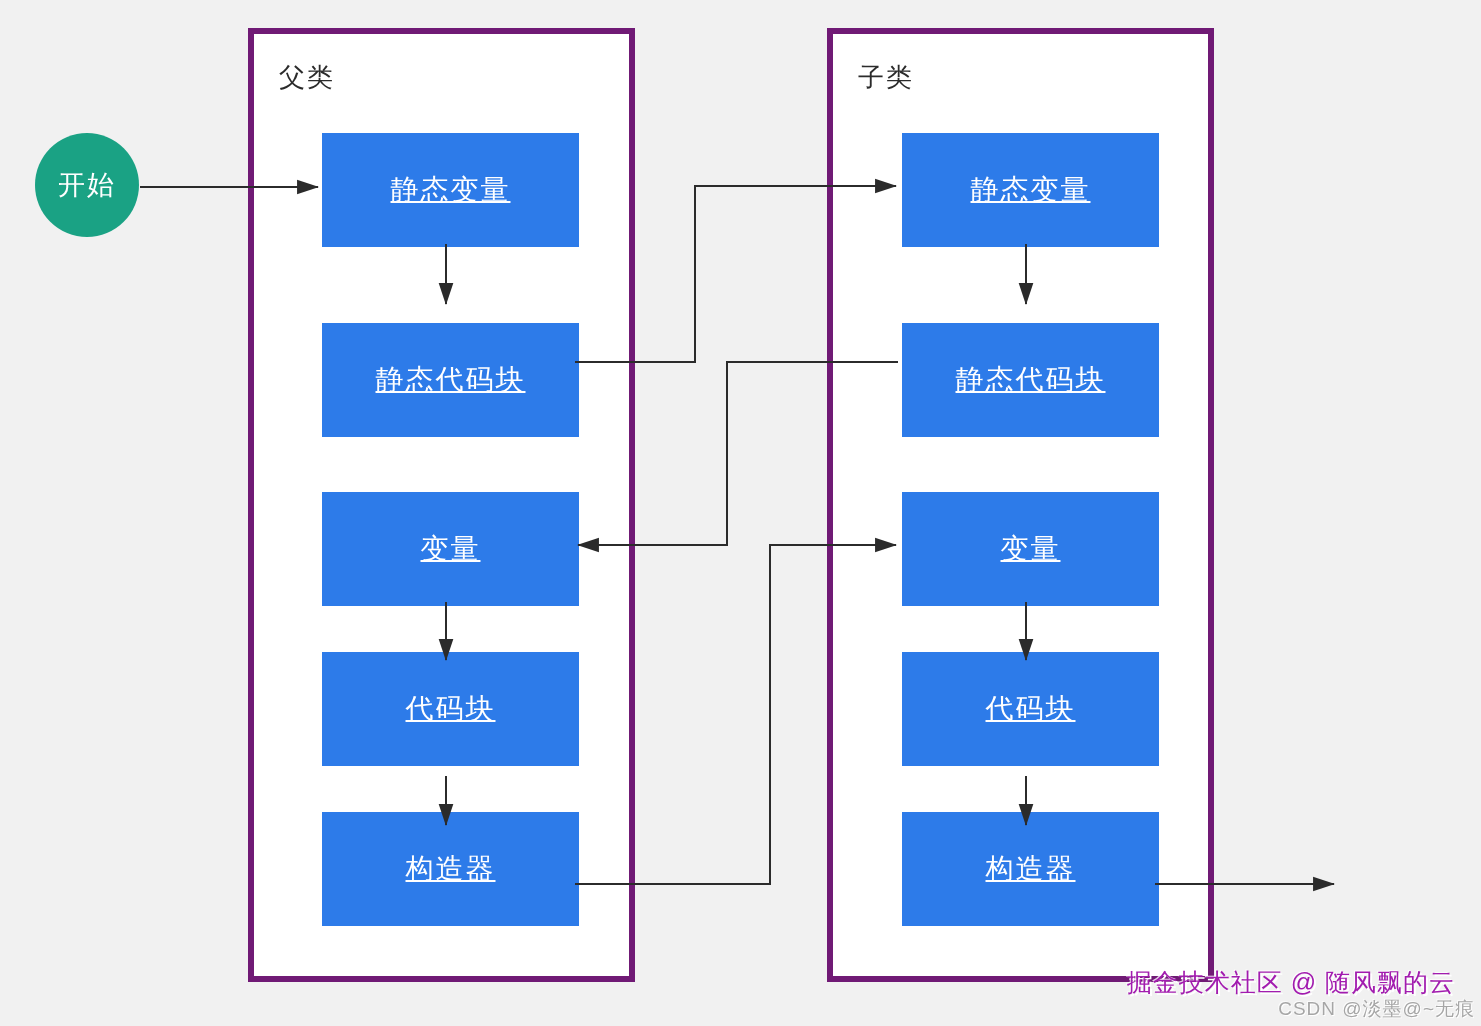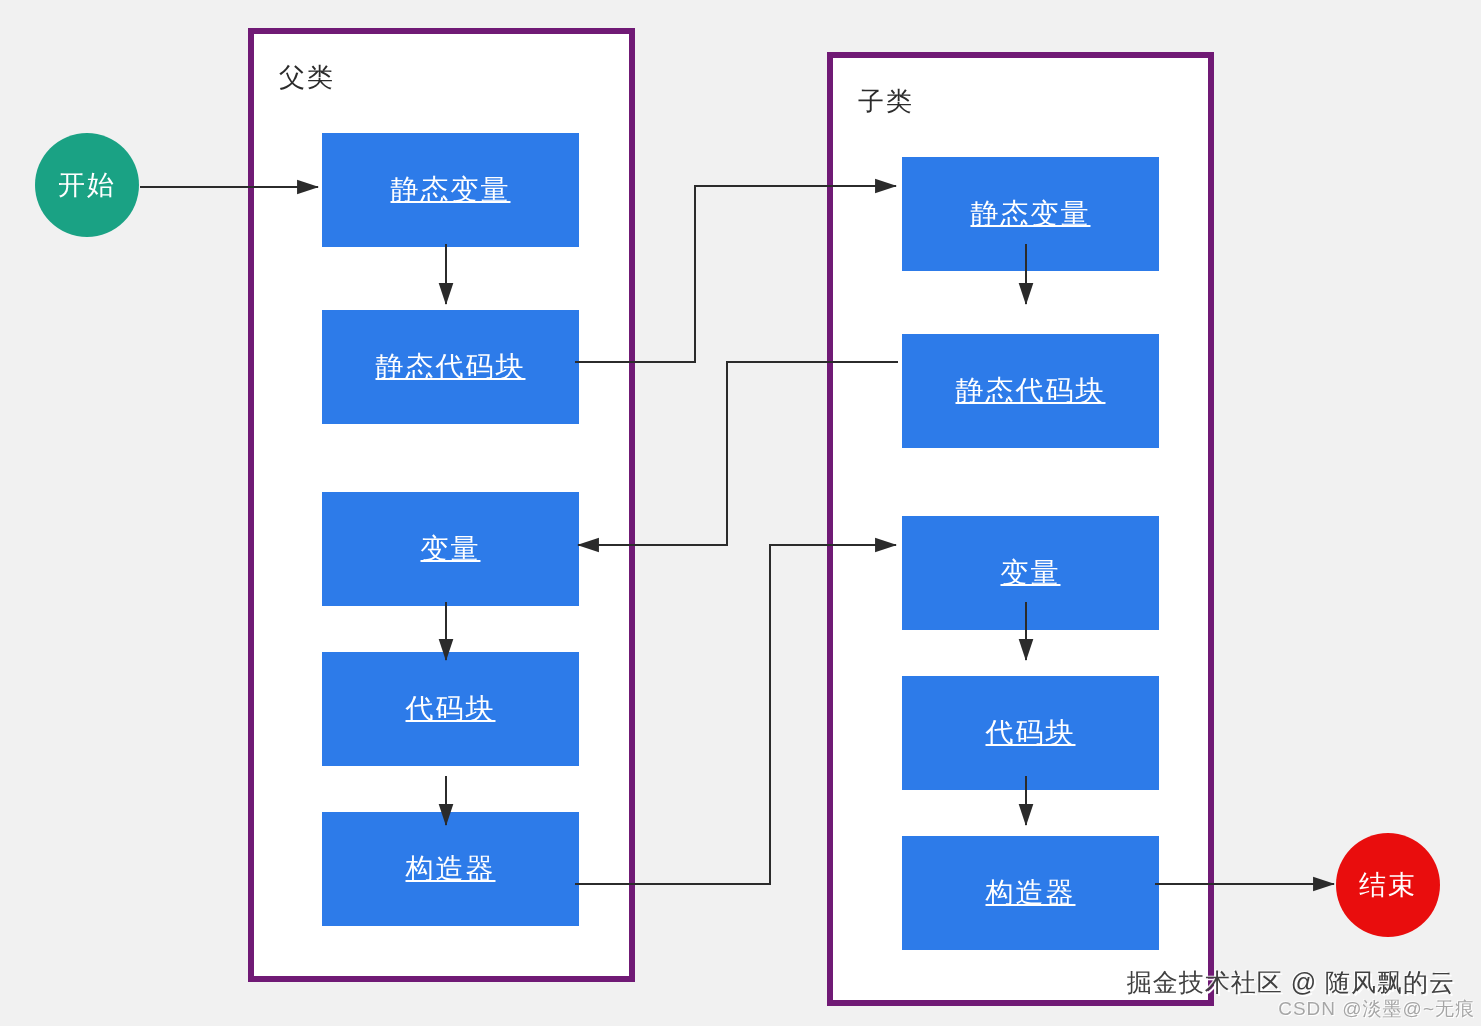--- a/index.html
+++ b/index.html
@@ -17,21 +17,21 @@
   .group {
     position: absolute;
     top: 28px;
     width: 387px;
     height: 954px;
     background: #ffffff;
     border: 6px solid #701a75;
     box-sizing: border-box;
   }
   .group.parent { left: 248px; }
-  .group.child  { left: 827px; margin-top: 24px; }
+  .group.child  { left: 827px; }
   .group-title {
     position: absolute;
     left: 25px;
     top: 26px;
     font-size: 26px;
     color: #2b2b2b;
     letter-spacing: 2px;
   }
   .node {
     position: absolute;
@@ -41,21 +41,21 @@
     align-items: center;
     justify-content: center;
     color: #ffffff;
     font-size: 28px;
     letter-spacing: 2px;
     text-decoration: underline;
   }
   .group.parent .node { left: 68px; }
   .group.child  .node { left: 69px; }
   .row1 { top: 99px; }
-  .row2 { top: 276px; text-align: right; }
+  .row2 { top: 289px; text-align: right; }
   .row3 { top: 458px; }
   .row4 { top: 618px; }
   .row5 { top: 778px; text-align: right; }
   .terminal {
     position: absolute;
     width: 104px;
     height: 104px;
     border-radius: 50%;
     display: flex;
     align-items: center;
@@ -76,21 +76,21 @@
   }
   .watermark {
     position: absolute;
     z-index: 6;
     white-space: nowrap;
   }
   .wm1 {
     right: 26px;
     bottom: 27px;
     font-size: 25px;
-    color: #404040;
+    color: #a21caf;
     letter-spacing: 1px;
     text-shadow: 2px 2px 0 #ffffff, -1px -1px 0 rgba(255,255,255,0.8);
   }
   .wm2 {
     right: 6px;
     bottom: 4px;
     font-size: 19px;
     color: #a6a6a6;
     letter-spacing: 1px;
     text-shadow: 1px 1px 0 #ffffff, -1px -1px 0 rgba(255,255,255,0.7);
@@ -136,23 +136,20 @@
       <span>代码块</span>
     </div>
     <div class="node row5" style="background: rgb(45, 123, 233);">
       <span>构造器</span>
     </div>
   </div>
 
   <div class="terminal start" style="background: rgb(26, 162, 132);">
     <span>开始</span>
   </div>
-  <div class="terminal end" style="background: rgb(233, 13, 13);">
-    <span>结束</span>
-  </div>
 
   <svg class="connectors" width="1481" height="1026" viewBox="0 0 1481 1026">
     <defs>
       <marker id="arrowhead" markerUnits="userSpaceOnUse" markerWidth="22" markerHeight="16" viewBox="0 0 21 14" refX="20" refY="7" orient="auto">
         <path id="arrowhead-path" d="M0,0 L21,7 L0,14 Z" fill="#2b2b2b"></path>
       </marker>
     </defs>
   <polyline points="140,187 318,187" fill="none" stroke="#2b2b2b" stroke-width="2" marker-end="url(#arrowhead)"></polyline>
       <polyline points="446,244 446,304" fill="none" stroke="#2b2b2b" stroke-width="2" marker-end="url(#arrowhead)"></polyline>
       <polyline points="575,362 695,362 695,186 896,186" fill="none" stroke="#2b2b2b" stroke-width="2" marker-end="url(#arrowhead)"></polyline>

